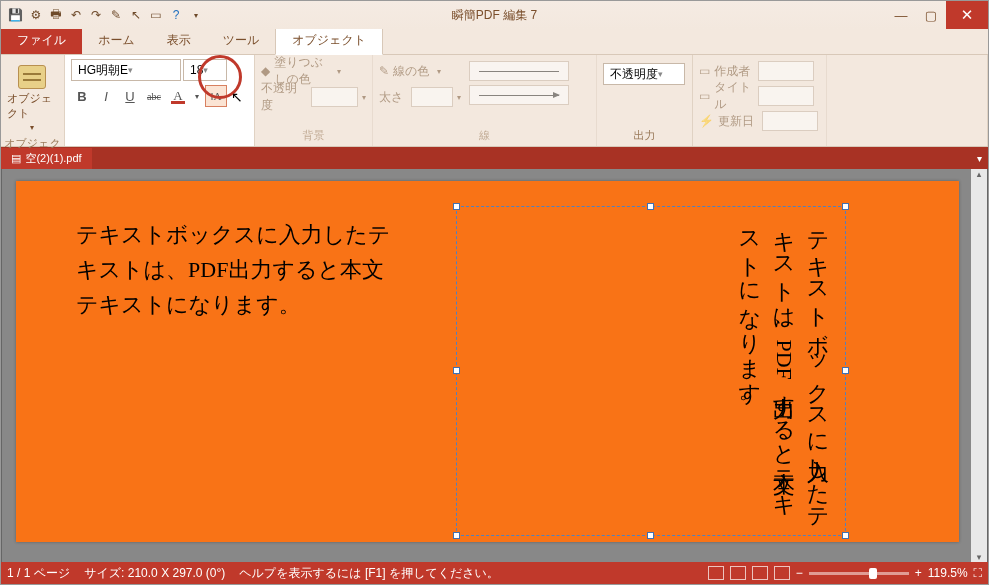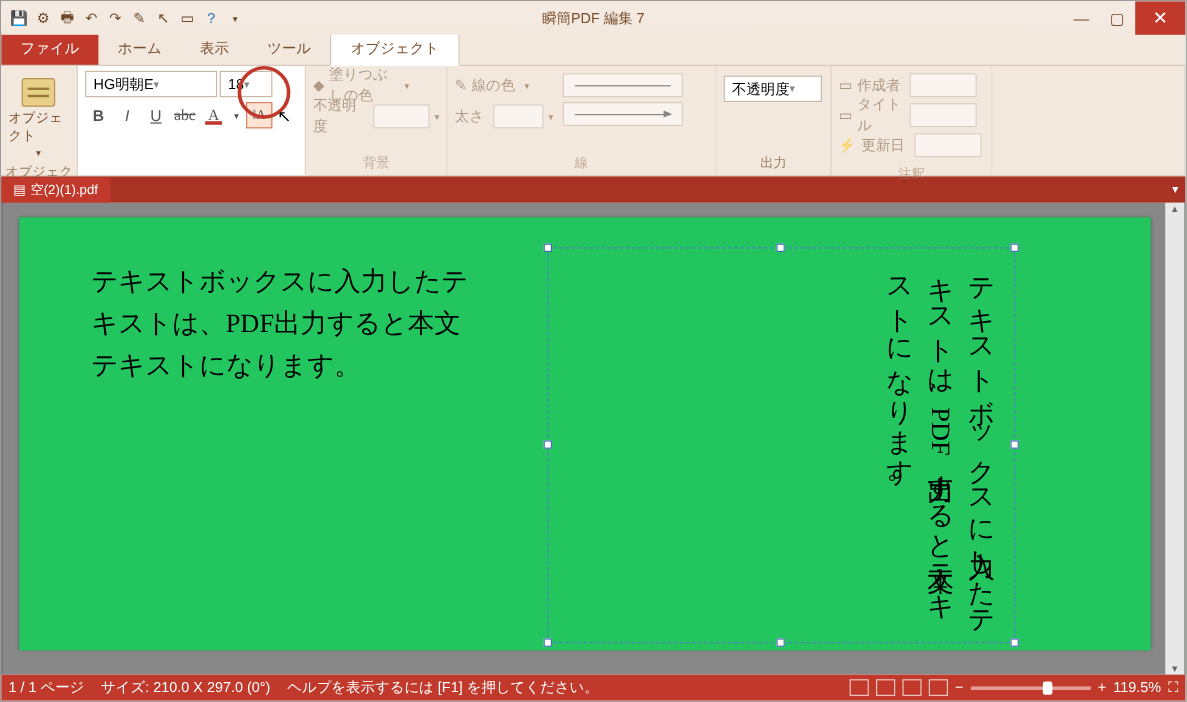--- a/index.html
+++ b/index.html
@@ -42,21 +42,21 @@
 .line-sample { width: 100px; height: 20px; border: 1px solid #c8b8a8; background: #fff; display: flex; align-items: center; justify-content: center; }
 .arrow-line { width: 80px; height: 1px; background: #333; position: relative; }
 .arrow-line::after { content: ""; position: absolute; right: -1px; top: -3px; border-left: 7px solid #333; border-top: 3.5px solid transparent; border-bottom: 3.5px solid transparent; }
 .chk { width: 14px; height: 14px; border: 1px solid #a89070; background: #fff; }
 .doc-tab { height: 22px; background: #a83224; display: flex; align-items: center; }
 .doc-tab .t { background: #c0392b; color: #fff; padding: 3px 10px; font-size: 11px; display: flex; align-items: center; gap: 4px; }
 .canvas { position: relative; height: 393px; background: #888; border: 1px solid #666; border-top: none; border-bottom: none; }
 .scroll-v { position: absolute; right: 0; top: 0; bottom: 0; width: 16px; background: #e8e8e8; }
 .scroll-v::before { content: "▴"; position: absolute; top: 0; left: 0; right: 0; text-align: center; font-size: 9px; color: #666; }
 .scroll-v::after { content: "▾"; position: absolute; bottom: 0; left: 0; right: 0; text-align: center; font-size: 9px; color: #666; }
-.page { position: absolute; left: 14px; top: 12px; right: 28px; bottom: 20px; background: #22c55e; box-shadow: 0 0 3px rgba(0,0,0,.3); padding-left: 28px; }
+.page { position: absolute; left: 14px; top: 12px; right: 28px; bottom: 20px; background: #f97316; box-shadow: 0 0 3px rgba(0,0,0,.3); padding-left: 28px; }
 .text1 { position: absolute; left: 60px; top: 36px; width: 320px; font-family: "MS Mincho", serif; font-size: 22px; line-height: 1.6; }
 .selbox { position: absolute; left: 440px; top: 25px; width: 390px; height: 330px; border: 1px dashed #5080c0; }
 .handle { position: absolute; width: 7px; height: 7px; background: #fff; border: 1px solid #4070b0; }
 .h-tl { left: -4px; top: -4px; } .h-tm { left: 50%; top: -4px; margin-left: -4px; } .h-tr { right: -4px; top: -4px; }
 .h-ml { left: -4px; top: 50%; margin-top: -4px; } .h-mr { right: -4px; top: 50%; margin-top: -4px; }
 .h-bl { left: -4px; bottom: -4px; } .h-bm { left: 50%; bottom: -4px; margin-left: -4px; } .h-br { right: -4px; bottom: -4px; }
 .vtext { position: absolute; right: 10px; top: 10px; bottom: 10px; writing-mode: vertical-rl; font-family: "MS Mincho", serif; font-size: 22px; line-height: 1.55; text-orientation: mixed; }
 .statusbar { height: 22px; background: #c0392b; color: #fff; display: flex; align-items: center; font-size: 12px; padding: 0 6px; gap: 14px; }
 .statusbar .right { margin-left: auto; display: flex; align-items: center; gap: 6px; }
 .zoom-slider { width: 100px; height: 3px; background: rgba(255,255,255,.5); position: relative; }
@@ -123,21 +123,21 @@
         <div class="font-row2">
           <div class="fbtn">
               <b>B</b>
             </div>
           <div class="fbtn">
               <i>I</i>
             </div>
           <div class="fbtn">
               <u>U</u>
             </div>
-          <div class="fbtn" style="text-decoration:line-through;font-size:13px">abc</div>
+          <div class="fbtn" style="text-decoration:line-through;font-size:10px">abc</div>
           <div class="fbtn A">A</div>
           <div class="fbtn" style="font-size:8px;width:12px">▾</div>
           <div class="fbtn vert">‖A</div>
         </div>
         <div class="circle"></div>
         <div class="cursor">↖</div>
       </div>
     </div>
   </div>
 
@@ -214,21 +214,20 @@
             <span style="width:40px">タイトル</span>
             <div class="val" style="width:56px"></div>
           </div>
       <div class="ctrl-row">
             <span>⚡</span>
             <span style="width:40px">更新日</span>
             <div class="val" style="width:56px"></div>
           </div>
     </div>
       </div>
-    <div class="ribbon-label">注釈</div>
   </div>
 
   <div class="ribbon-group" style="flex:1">
   </div>
 </div>
 
 <div class="doc-tab">
   <div class="t">
       <span>▤</span>
       <span>空(2)(1).pdf</span>

